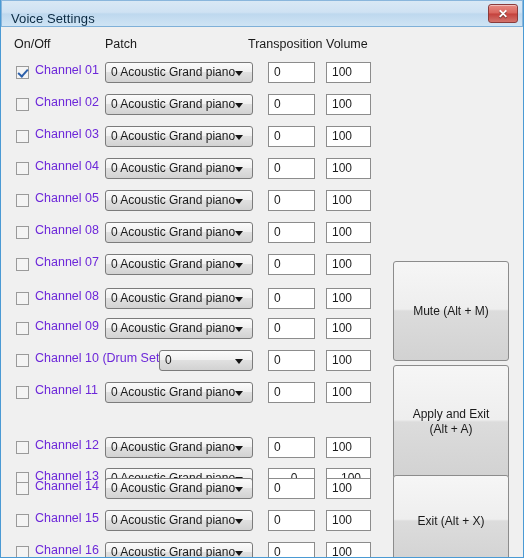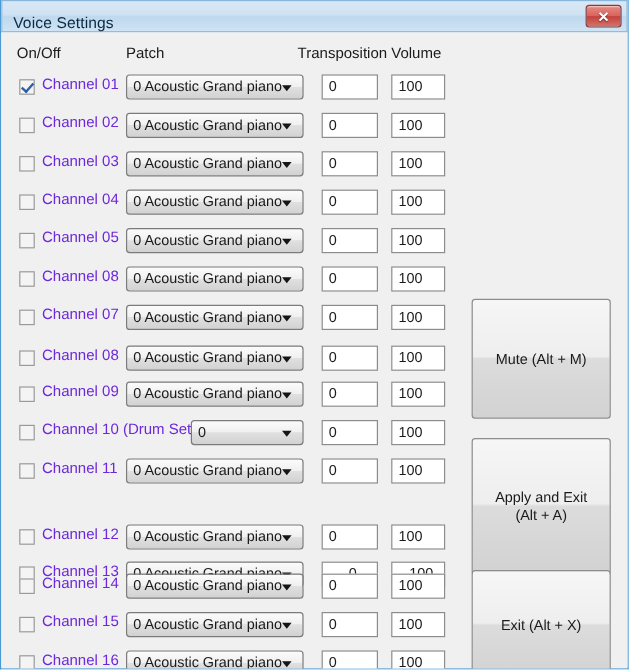--- a/index.html
+++ b/index.html
@@ -195,21 +195,21 @@
     color: #1a1a1a;
     cursor: pointer;
     line-height: 15px;
   }
   .side-btn.primary {
     border: 1px solid #3c9bd6;
     background: linear-gradient(to bottom, #f0f8fd 0%, #eaf6fc 48%, #c8e7f7 50%, #bfe2f5 100%);
     box-shadow: inset 0 0 0 1px rgba(255,255,255,0.75);
   }
   #btn-listen      { top: 38px;  height: 168px; }
-  #btn-mute        { top: 222px; height: 100px; }
+  #btn-mute        { top: 234px; height: 100px; }
   #btn-apply-exit  { top: 338px; height: 114px; }
   #btn-exit        { top: 448px; height: 92px; }
 
   .btn-label { white-space: pre-line; }
 </style>
 </head>
 <body>
 
 <div id="window">
 

